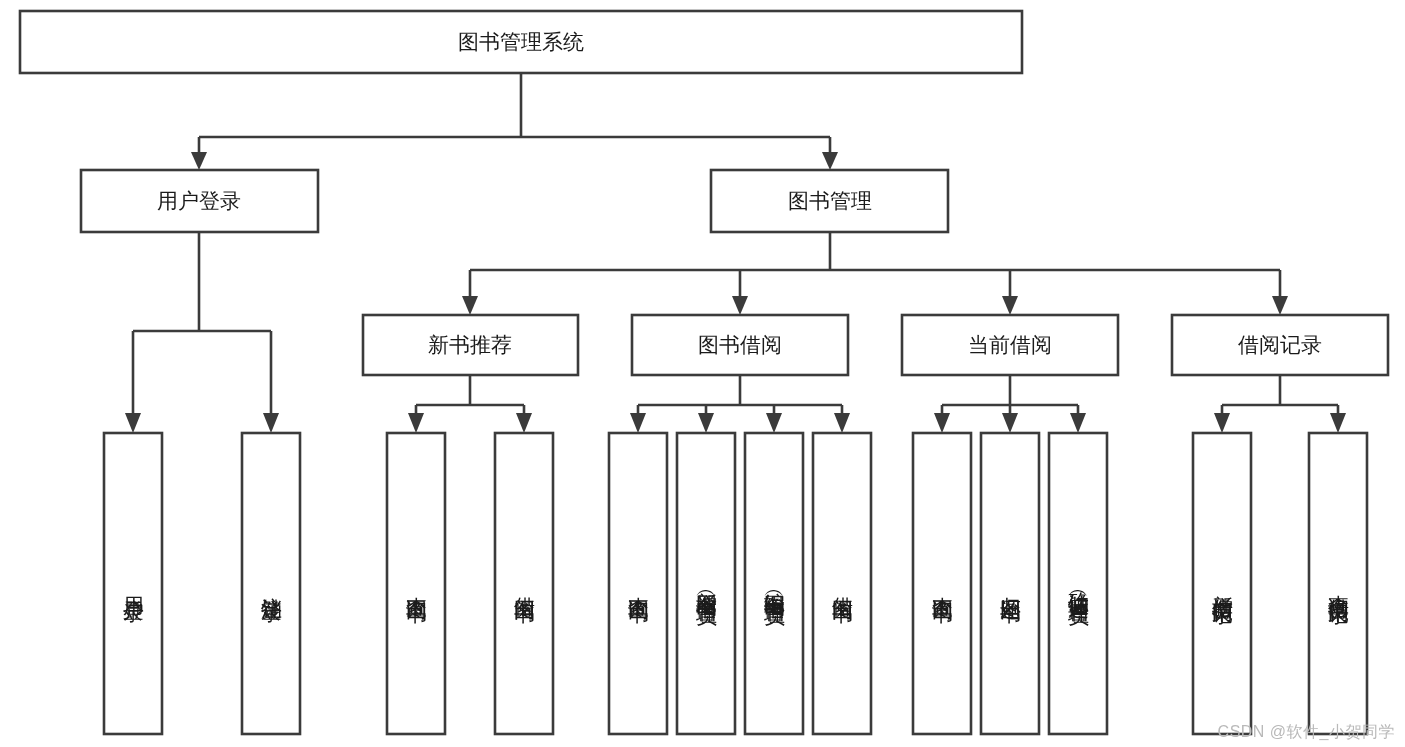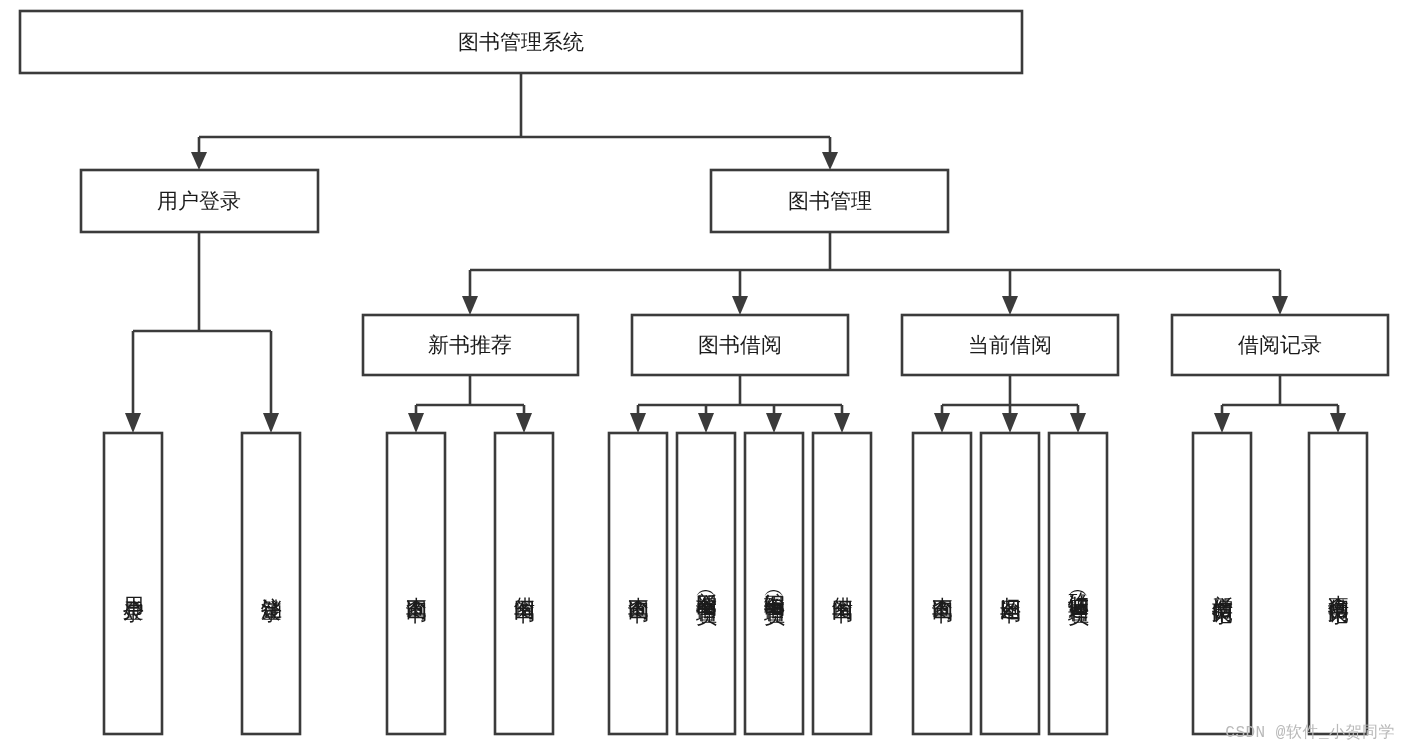--- a/index.html
+++ b/index.html
@@ -48,21 +48,21 @@
     font-size: 21px;
     text-anchor: middle;
     dominant-baseline: middle;
   }
   .watermark {
     position: absolute;
     right: 10px;
     bottom: 4px;
     color: #b9b9b9;
     font-size: 16px;
-    font-family: Liberation Mono, monospace;
+    font-family: Liberation Sans, sans-serif;
     letter-spacing: 0.5px;
     white-space: nowrap;
     pointer-events: none;
   }
   
   .leaf-label {
     position: absolute;
     writing-mode: vertical-rl;
     text-orientation: upright;
     font-family: "DejaVu Sans", "Liberation Sans", sans-serif;

